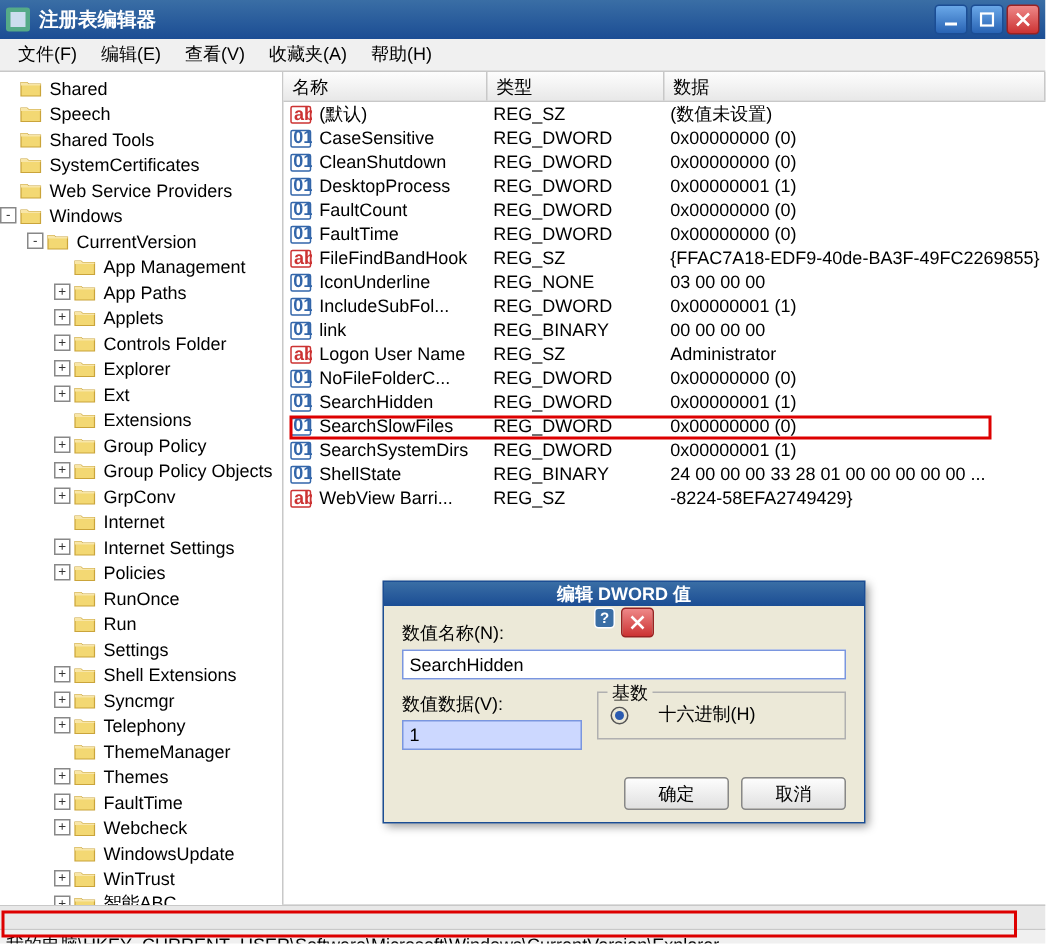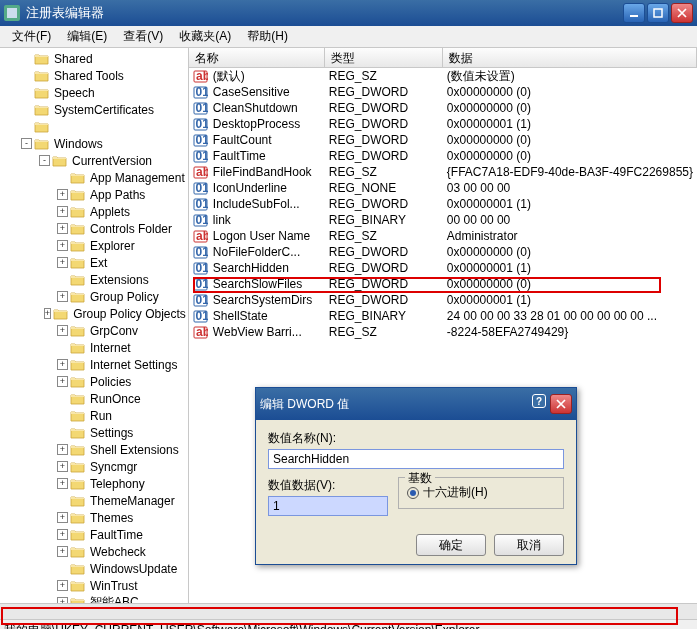--- a/index.html
+++ b/index.html
@@ -1,34 +1,34 @@
 <!DOCTYPE html>
 <html><head>
 <meta charset="utf-8">
 <style>
   * { box-sizing: border-box; margin: 0; padding: 0; font-family: "Microsoft YaHei", SimSun, Tahoma, sans-serif; font-size: 12px; }
   body { width: 697px; height: 629px; background: #fff; overflow: hidden; position: relative; }
 
   .titlebar { height: 26px; background: linear-gradient(#3a6ea5,#1b4d94); color: #fff; display: flex; align-items: center; padding: 0 4px; }
   .titlebar .appicon { width: 16px; height: 16px; background: #5a8; border-radius: 2px; margin-right: 6px; display: inline-block; position: relative; }
   .titlebar .appicon:before { content:''; position:absolute; inset:3px; background:#cde; }
-  .title-text { flex: 1; font-weight: normal; font-size: 13px; }
+  .title-text { flex: 1; font-weight: bold; font-size: 13px; }
   .winbtns { display: flex; gap: 2px; }
   .winbtn { width: 22px; height: 20px; background: linear-gradient(#6aa8e8,#2863b4); border: 1px solid #1b4d94; border-radius: 3px; color: #fff; display: flex; align-items: center; justify-content: center; cursor: pointer; }
   .winbtn.close { background: linear-gradient(#e88,#c33); border-color: #922; }
   .winbtn svg { width: 10px; height: 10px; }
 
   .menubar { height: 22px; background: #f0f0f0; border-bottom: 1px solid #c8c8c8; display: flex; align-items: center; padding: 0 4px; gap: 0; }
   .menuitem { padding: 2px 8px; cursor: pointer; }
 
   .content { display: flex; height: 555px; position: relative; }
   .tree { width: 218px; border-right: 1px solid #c8c8c8; overflow: auto; background: #fff; padding: 2px 0; }
   .tree ul { list-style: none; }
   .tree li { white-space: nowrap; }
-  .node { display: flex; align-items: center; height: 17px; padding-left: 21px; }
+  .node { display: flex; align-items: center; height: 17px; padding-left: 0; }
   .exp { width: 11px; height: 11px; border: 1px solid #888; background: #fff; display: inline-flex; align-items: center; justify-content: center; font-size: 9px; line-height: 1; margin-right: 2px; cursor: pointer; color:#333; }
   .exp.none { border:none; background:none; }
   .foldericon { width: 15px; height: 13px; margin-right: 3px; display: inline-block; }
   .foldericon svg { width: 15px; height: 13px; display:block; }
   .node-label { cursor: pointer; padding: 0 2px; }
   .indent { display:inline-block; }
 
   .listpane { flex: 1; display: flex; flex-direction: column; position: relative; }
   .listhead { display: flex; height: 20px; background: linear-gradient(#fdfdfd,#e8e8e8); border-bottom: 1px solid #c8c8c8; }
   .listhead .col { border-right: 1px solid #c8c8c8; padding: 2px 6px; cursor: pointer; }
@@ -44,29 +44,29 @@
 
   .statusbar { height: 20px; border-top: 1px solid #c8c8c8; padding: 2px 4px; background: #f0f0f0; white-space: nowrap; overflow: hidden; }
 
   .red-highlight { position:absolute; border:2px solid #d00; pointer-events:none; z-index:5; }
   .hl-row { left:4px; top:209px; width:468px; height:16px; }
   .hl-status { left:1px; top:607px; width:677px; height:18px; }
   .hl-value { left:275px; top:433px; width:117px; height:26px; }
 
   
   .dlg { position:absolute; left:255px; top:339px; width:322px; background:#ece9d8; border:1px solid #1b4d94; box-shadow:2px 2px 6px rgba(0,0,0,.4); z-index:10; }
-  .dlg .titlebar { height:32px; }
+  .dlg .titlebar { height:16px;flex-direction:column; }
   .dlg-body { padding:10px 12px 8px; }
   .dlg-label { margin-bottom:2px; }
   .dlg-input { width:100%; height:20px; border:1px solid #7a96df; padding:1px 4px; background:#fff; margin-bottom:8px; }
   .dlg-row2 { display:flex; gap:10px; }
   .dlg-col { flex:1; }
   .fieldset { border:1px solid #b0b0b0; padding:6px 8px 4px; position:relative; }
   .fieldset .legend { position:absolute; top:-8px; left:6px; background:#ece9d8; padding:0 3px; font-size:12px; }
-  .radio-row { display:flex; align-items:center; gap:4px; margin-bottom:3px; cursor:pointer; }
+  .radio-row { display:flex; align-items:center; gap:20px; margin-bottom:3px; cursor:pointer; }
   .radio { width:12px; height:12px; border:1px solid #555; border-radius:50%; display:inline-flex; align-items:center; justify-content:center; }
   .radio.checked:after { content:''; width:6px; height:6px; background:#2b5bb0; border-radius:50%; }
   .dlg-btns { display:flex; justify-content:flex-end; gap:8px; margin-top:10px; }
   .dlg-btn { min-width:70px; height:22px; background:linear-gradient(#fdfdfd,#e0e0e0); border:1px solid #888; border-radius:3px; cursor:pointer; }
   .question-icon { width:14px; height:14px; border:1px solid #fff; border-radius:3px; display:inline-flex; align-items:center; justify-content:center; color:#fff; font-weight:bold; font-size:10px; margin-right:2px; background:#3a6ea5; }
 
   .hscroll { height:16px; background:#e8e8e8; border-top:1px solid #c8c8c8; }
   .hscroll.tree-h { width:218px; }
 
   
@@ -124,59 +124,60 @@
         <li>
           <div class="node">
             <span class="indent" style="width: 0px;"></span>
             <span class="exp none"></span>
             <span class="foldericon">
               <svg viewBox="0 0 15 13">
                 <path fill="#f3d873" stroke="#caa43a" stroke-width="0.8" d="M1 3h4l1 1h8v8H1z"></path>
                 <path fill="#f8e6a8" d="M1 3h4l1 1h8v1H1z"></path>
               </svg>
             </span>
+            <span class="node-label">Speech</span>
+          </div>
+        </li>
+        <li>
+          <div class="node">
+            <span class="indent" style="width: 0px;"></span>
+            <span class="exp none"></span>
+            <span class="foldericon">
+              <svg viewBox="0 0 15 13">
+                <path fill="#f3d873" stroke="#caa43a" stroke-width="0.8" d="M1 3h4l1 1h8v8H1z"></path>
+                <path fill="#f8e6a8" d="M1 3h4l1 1h8v1H1z"></path>
+              </svg>
+            </span>
             <span class="node-label">Shared Tools</span>
           </div>
         </li>
         <li>
           <div class="node">
             <span class="indent" style="width: 0px;"></span>
             <span class="exp none"></span>
             <span class="foldericon">
               <svg viewBox="0 0 15 13">
                 <path fill="#f3d873" stroke="#caa43a" stroke-width="0.8" d="M1 3h4l1 1h8v8H1z"></path>
                 <path fill="#f8e6a8" d="M1 3h4l1 1h8v1H1z"></path>
               </svg>
             </span>
-            <span class="node-label">Speech</span>
+            <span class="node-label">SystemCertificates</span>
           </div>
         </li>
         <li>
           <div class="node">
             <span class="indent" style="width: 0px;"></span>
             <span class="exp none"></span>
             <span class="foldericon">
               <svg viewBox="0 0 15 13">
                 <path fill="#f3d873" stroke="#caa43a" stroke-width="0.8" d="M1 3h4l1 1h8v8H1z"></path>
                 <path fill="#f8e6a8" d="M1 3h4l1 1h8v1H1z"></path>
               </svg>
             </span>
-            <span class="node-label">SystemCertificates</span>
-          </div>
-        </li>
-        <li>
-          <div class="node">
-            <span class="indent" style="width: 0px;"></span>
-            <span class="exp none"></span>
-            <span class="foldericon">
-              <svg viewBox="0 0 15 13">
-                <path fill="#f3d873" stroke="#caa43a" stroke-width="0.8" d="M1 3h4l1 1h8v8H1z"></path>
-                <path fill="#f8e6a8" d="M1 3h4l1 1h8v1H1z"></path>
-              </svg>
-            </span>
+            <span class="node-label">Web Service Providers</span>
           </div>
         </li>
         <li>
           <div class="node">
             <span class="indent" style="width: 0px;"></span>
             <span class="exp">-</span>
             <span class="foldericon">
               <svg viewBox="0 0 15 13">
                 <path fill="#f3d873" stroke="#caa43a" stroke-width="0.8" d="M1 3h4l1 1h8v8H1z"></path>
                 <path fill="#f8e6a8" d="M1 3h4l1 1h8v1H1z"></path>

